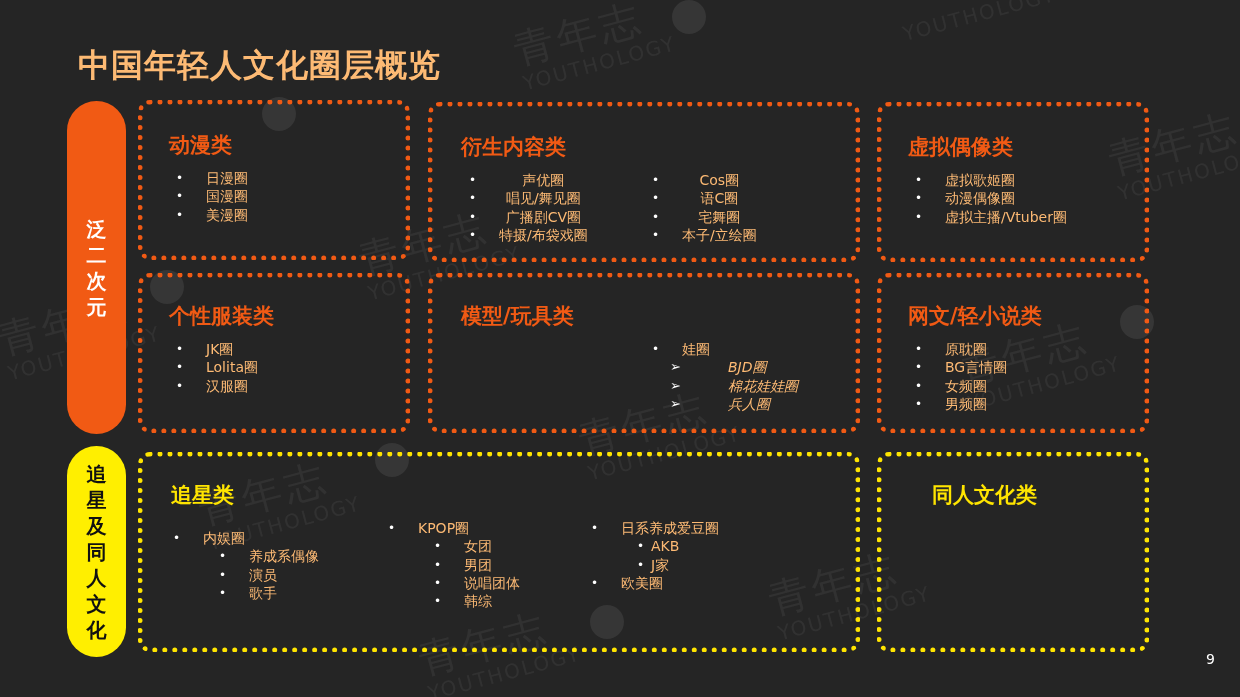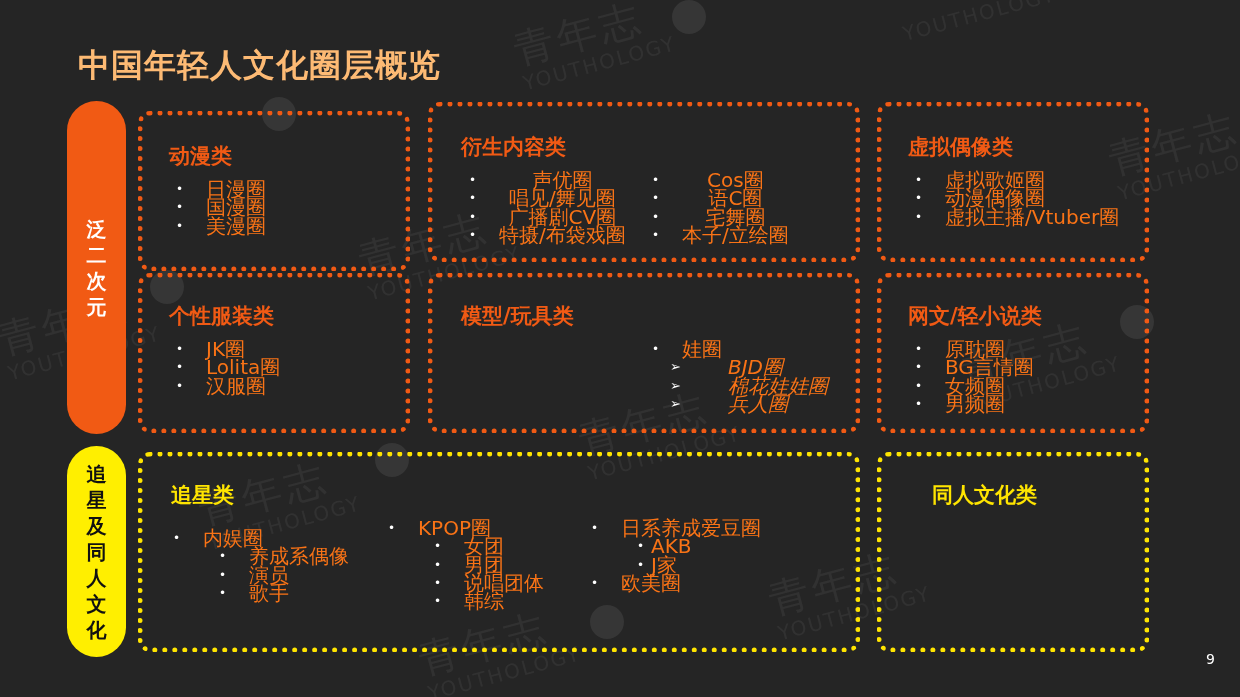--- a/index.html
+++ b/index.html
@@ -43,21 +43,21 @@
   }
   .box.o { border-color: #f15a14; }
   .box.y { border-color: #ffe500; }
   .box-title {
     position: absolute; font-size: 21px; font-weight: bold;
   }
   .box.o .box-title { color: #f15a14; }
   .box.y .box-title { color: #ffe500; }
   .list {
     position: absolute; list-style: none;
-    font-size: 20px; line-height: 18.3px; color: #f97316;
+    font-size: 14px; line-height: 18.3px; color: #fdba74;
   }
   .list li { position: relative; padding-left: 30px; white-space: nowrap; }
   .list li::before {
     content: "•"; position: absolute; left: 0; top: 0; font-size: 12px; color: #ffffff;
   }
   .list li.sub { padding-left: 76px; }
   .list li.sub::before { left: 46px; }
   .list li.arrow { padding-left: 58px; font-style: italic; }
   .list li.arrow::before { content: "➢"; left: 18px; font-size: 13px; }
   .list li.sub2 { padding-left: 60px; }
@@ -126,21 +126,21 @@
 <div class="pill yellow">
   <span>追</span>
   <span>星</span>
   <span>及</span>
   <span>同</span>
   <span>人</span>
   <span>文</span>
   <span>化</span>
 </div>
 
-<div class="box o" style="left:138px;top:111px;width:272px;height:160px;">
+<div class="box o" style="left:138px;top:100px;width:272px;height:160px;">
   <div class="box-title" style="left:26px;top:26px;">动漫类</div>
   <ul class="list" style="left:33px;top:64px;">
     <li>日漫圈</li>
     <li>国漫圈</li>
     <li>美漫圈</li>
   </ul>
 </div>
 
 <div class="box o" style="left:428px;top:102px;width:432px;height:160px;text-align:center;">
   <div class="box-title" style="left:28px;top:26px;">衍生内容类</div>

